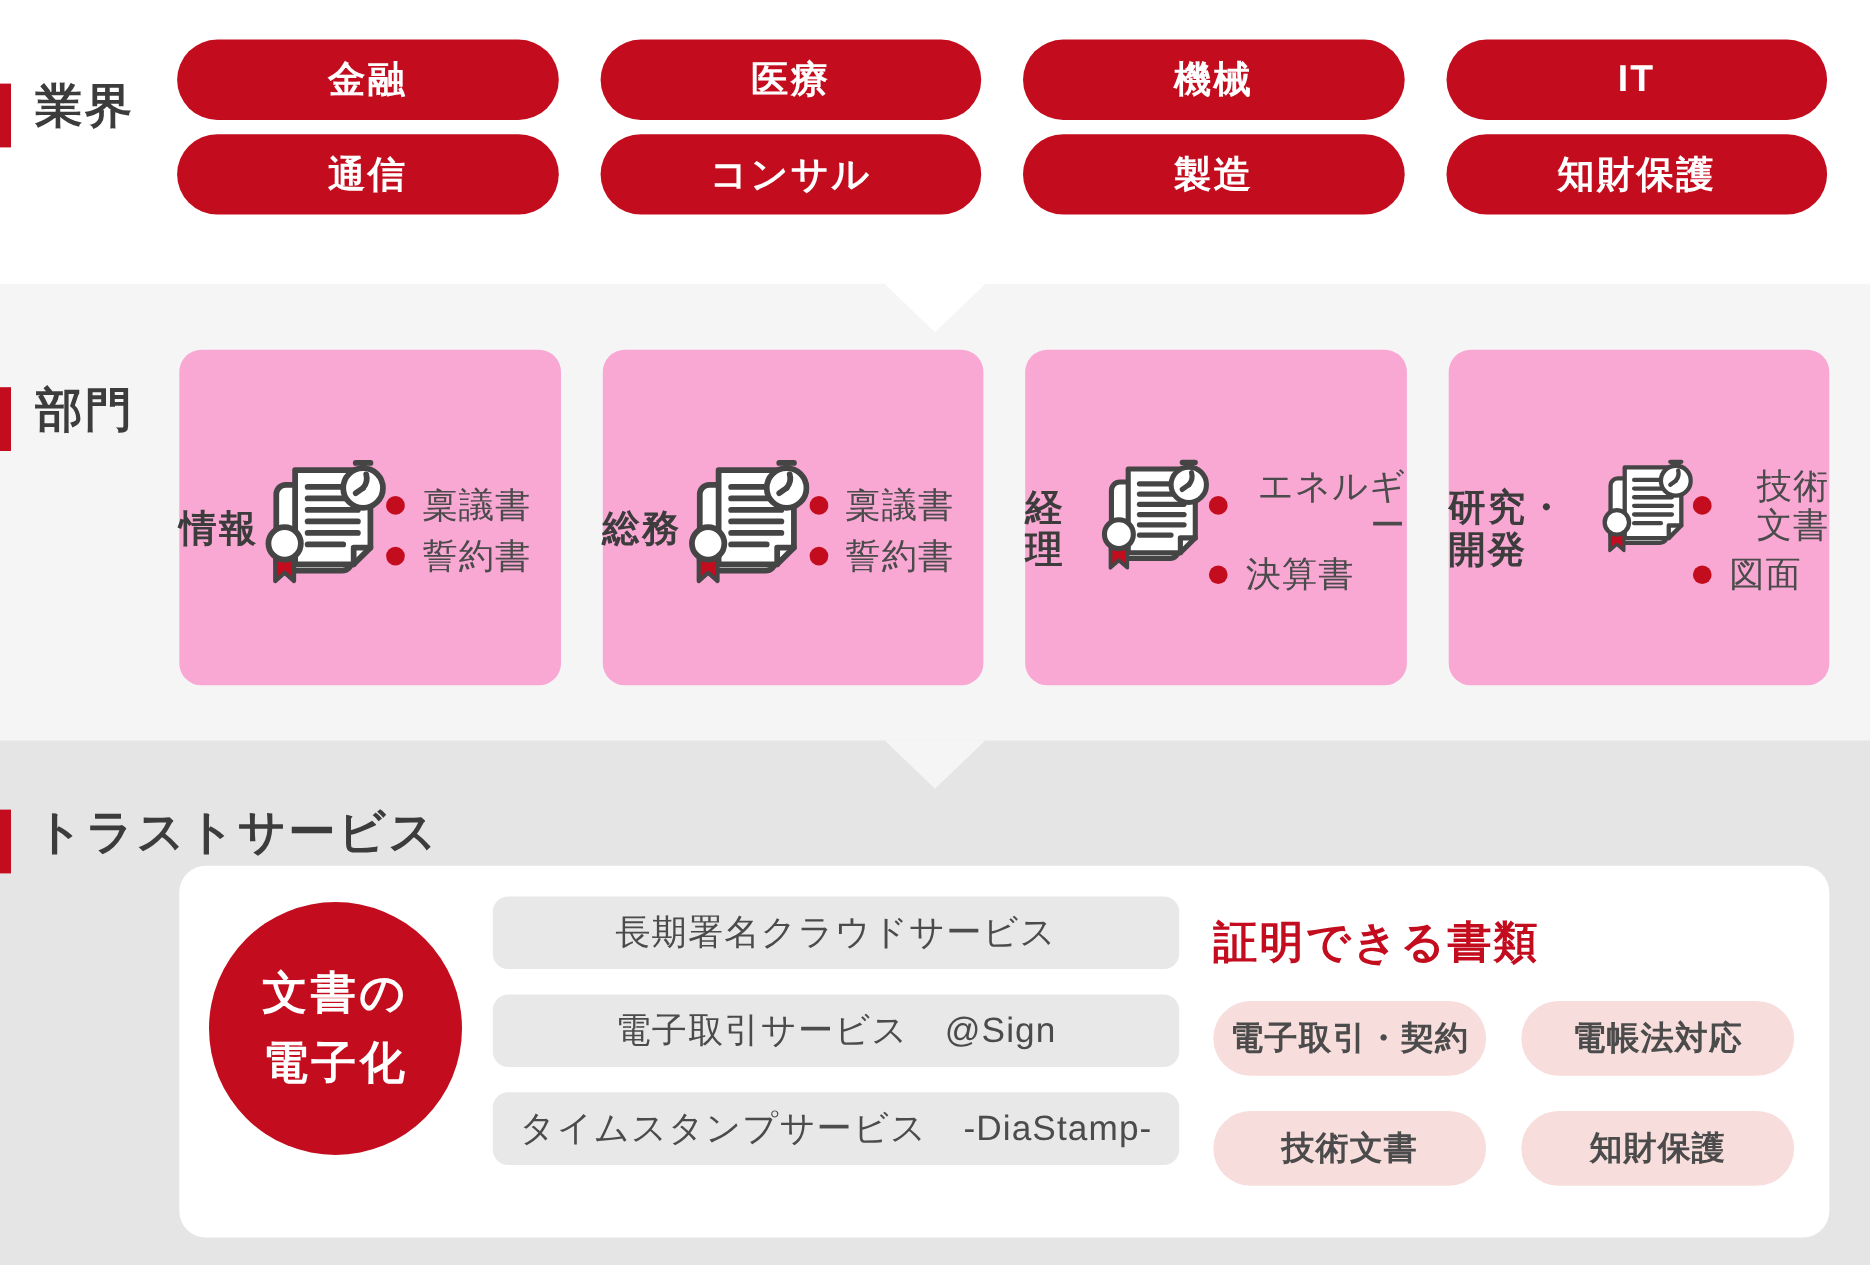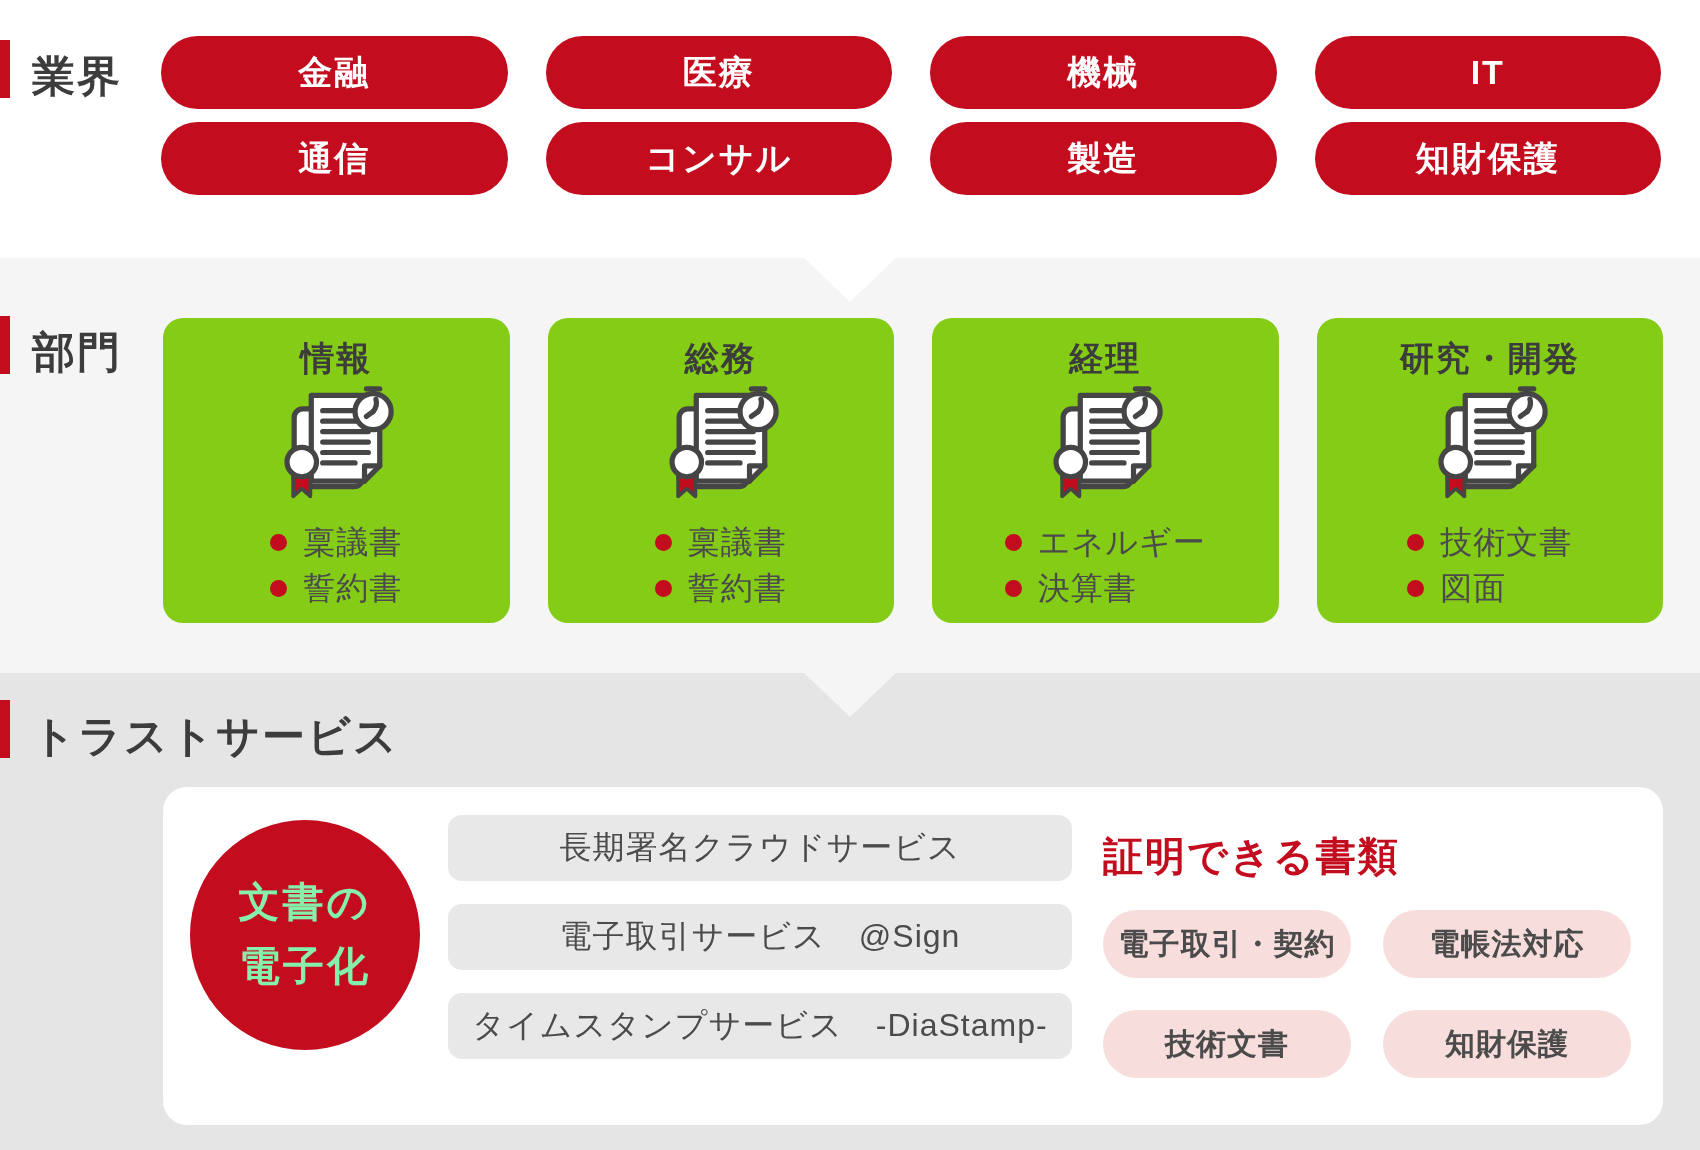--- a/index.html
+++ b/index.html
@@ -21,21 +21,21 @@
   
   .notch{
     position:absolute;left:850px;transform:translateX(-50%);
     width:0;height:0;
     border-left:46px solid transparent;
     border-right:46px solid transparent;
   }
   #notch-1{top:258px;border-top:44px solid #ffffff;}
   #notch-2{top:673px;border-top:44px solid #f5f5f5;}
   
-  .section-head{position:absolute;left:0;display:flex;align-items:flex-end;}
+  .section-head{position:absolute;left:0;display:flex;align-items:flex-start;margin-top:36px;}
   .head-bar{width:10px;height:58px;background:var(--red);}
   .head-label{
     margin-left:22px;font-size:43px;font-weight:bold;color:#3c3c3c;
     letter-spacing:2px;line-height:1;
   }
   #head-industry{top:40px;}
   #head-department{top:316px;}
   #head-trust{top:700px;}
   
   #pill-grid{
@@ -47,22 +47,22 @@
     height:73px;border-radius:37px;background:var(--red);
     display:flex;align-items:center;justify-content:center;
     color:#ffffff;font-size:34px;font-weight:bold;letter-spacing:2px;
   }
   
   #card-grid{
     position:absolute;left:163px;top:318px;width:1500px;
     display:grid;grid-template-columns:repeat(4,1fr);column-gap:38px;
   }
   .dept-card{
-    height:305px;background:#84cc16;border-radius:20px;
-    display:flex;flex-direction:column;align-items:center;
+    height:305px;background:#f9a8d4;border-radius:20px;
+    display:flex;align-items:center;
   }
   .dept-title{
     margin-top:22px;font-size:34px;font-weight:bold;color:#3c3c3c;
     letter-spacing:2px;line-height:1.1;
   }
   .dept-icon{width:116px;height:116px;margin-top:8px;}
   .bullets{margin-top:14px;display:inline-block;text-align:right;}
   .bullet-row{display:flex;align-items:center;margin-top:10px;}
   .bullet-dot{
     width:17px;height:17px;border-radius:50%;background:var(--red);
@@ -71,21 +71,21 @@
   .bullet-text{font-size:32px;color:#4b4b4b;letter-spacing:1px;line-height:1.1;}
   
   #trust-card{
     position:absolute;left:163px;top:787px;width:1500px;height:338px;
     background:#ffffff;border-radius:24px;
   }
   #trust-circle{
     position:absolute;left:27px;top:33px;width:230px;height:230px;
     border-radius:50%;background:var(--red);
     display:flex;flex-direction:column;align-items:center;justify-content:center;
-    color:#86efac;font-size:41px;font-weight:bold;letter-spacing:3px;line-height:1.55;
+    color:#ffffff;font-size:41px;font-weight:bold;letter-spacing:3px;line-height:1.55;
   }
   #service-bars{
     position:absolute;left:285px;top:28px;width:624px;
     display:flex;flex-direction:column;gap:23px;
   }
   .service-bar{
     height:66px;border-radius:14px;background:#e8e8e8;
     display:flex;align-items:center;justify-content:center;
     font-size:32px;font-weight:normal;color:#4b4b4b;letter-spacing:1px;
     white-space:pre;

